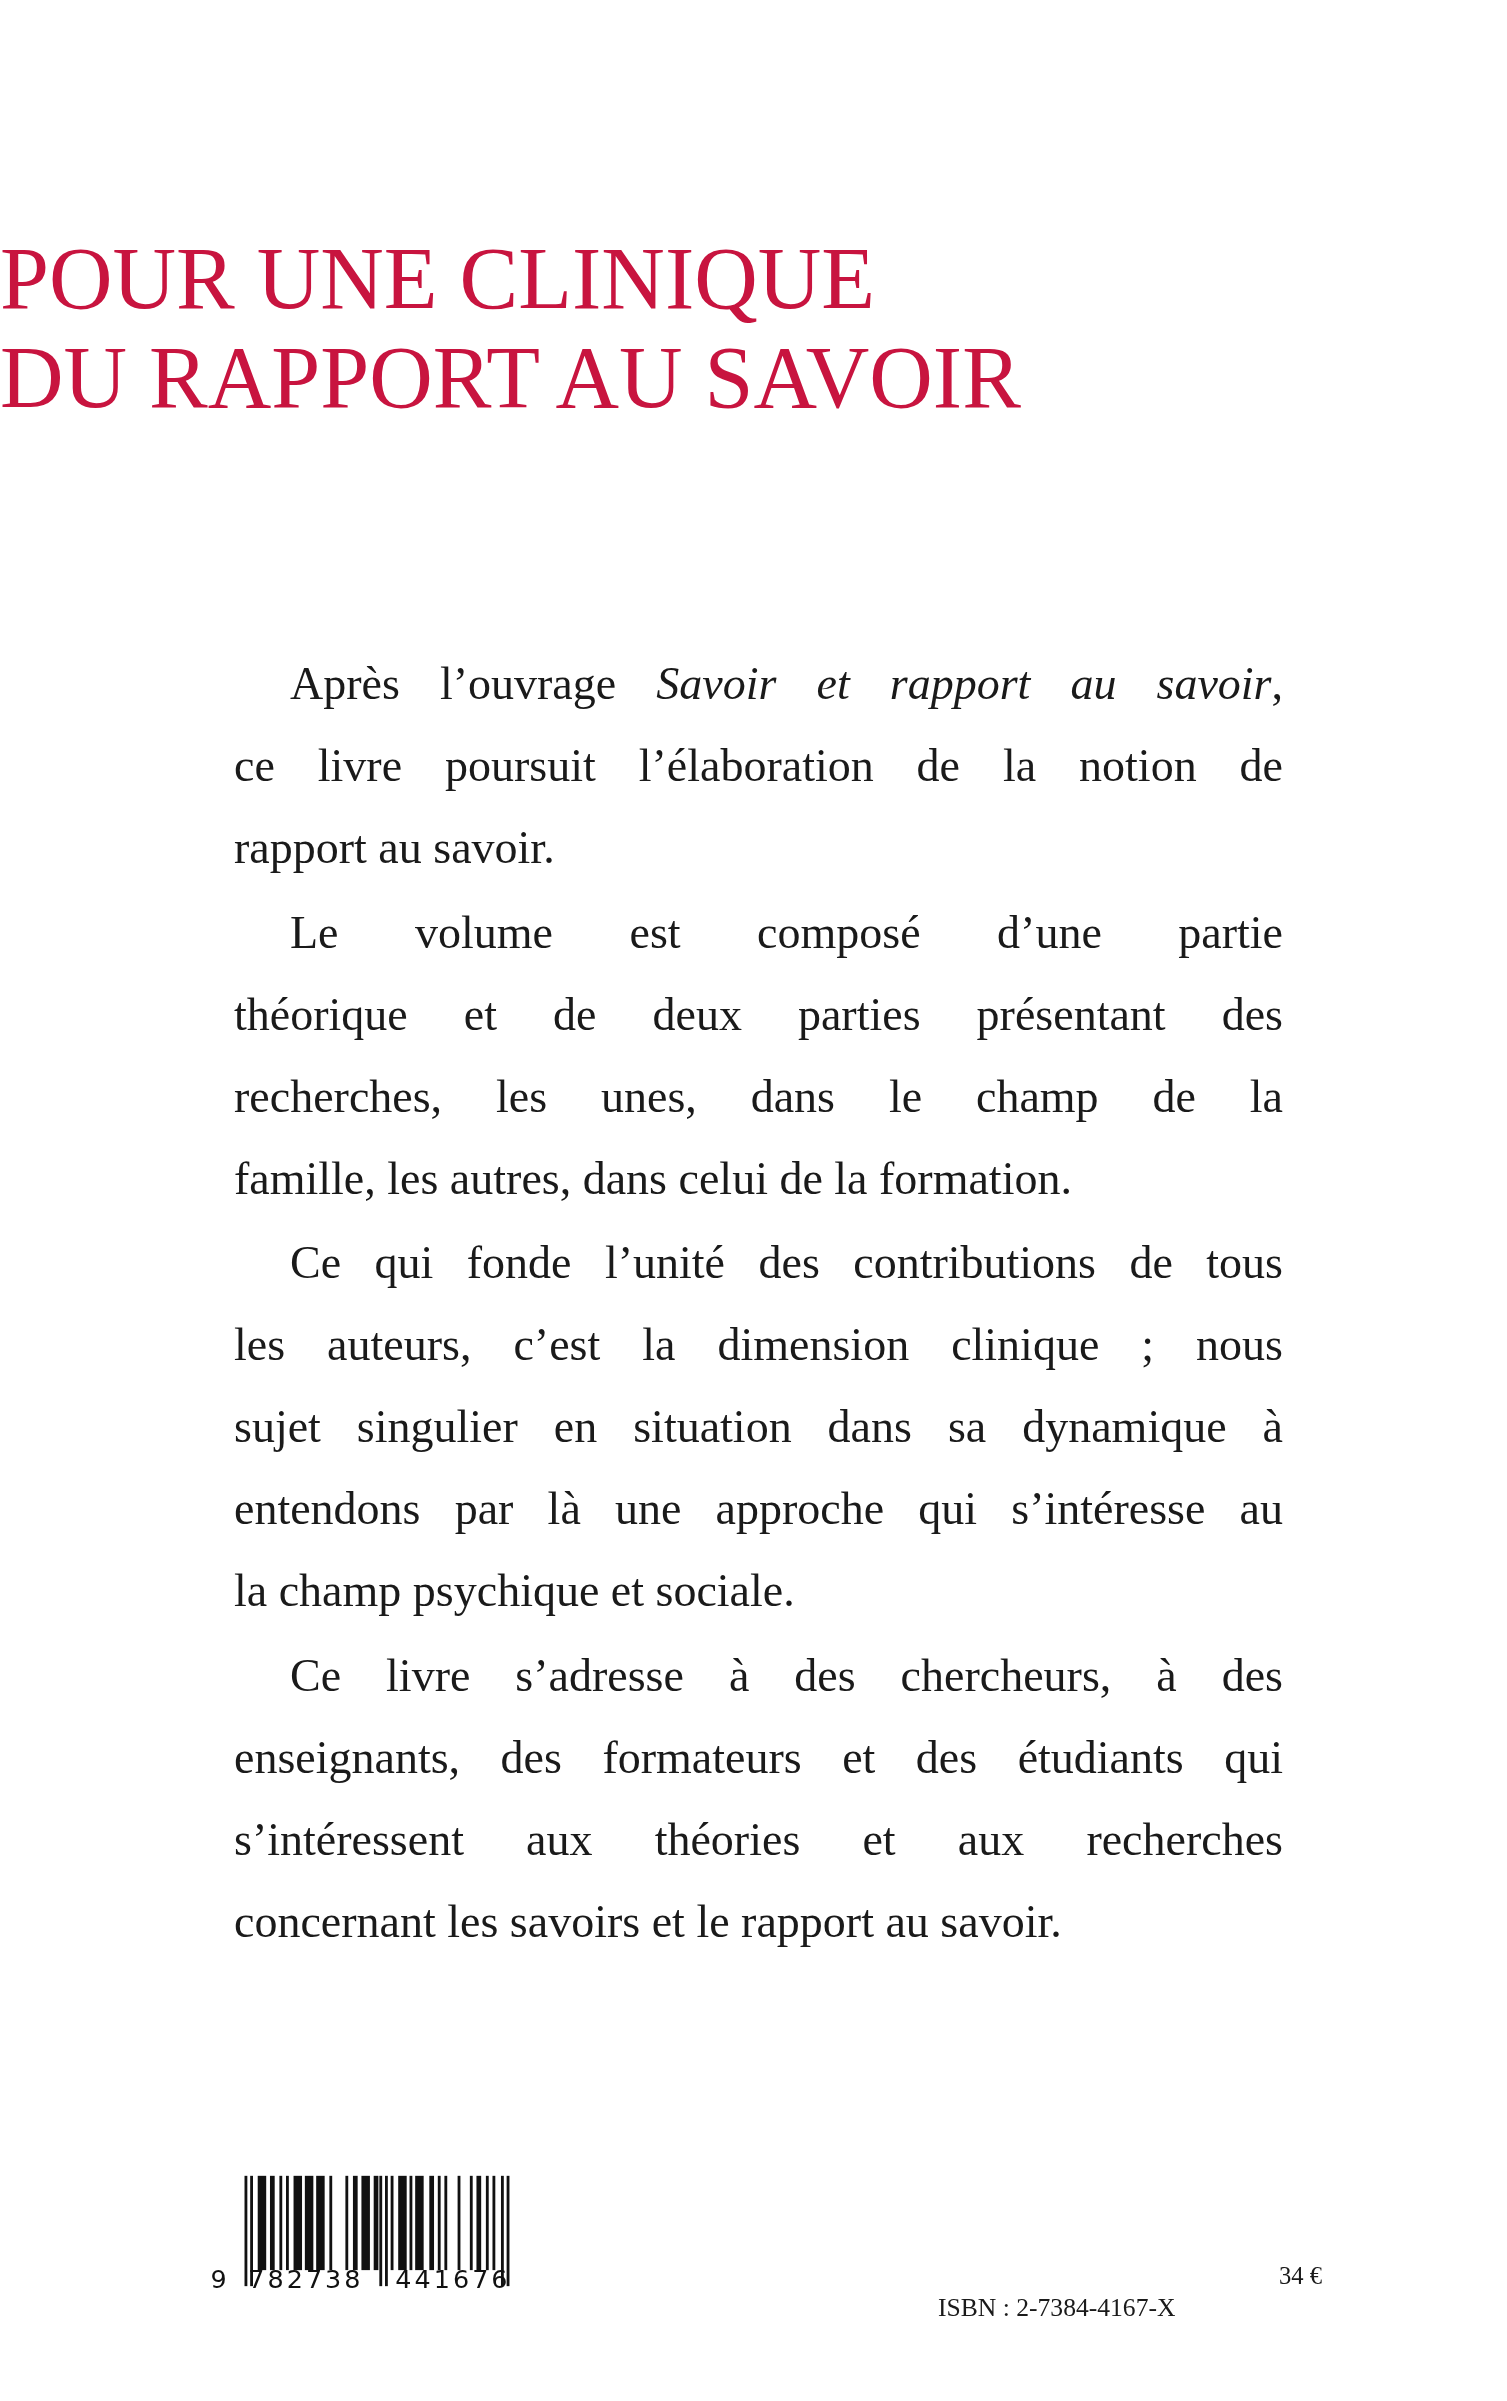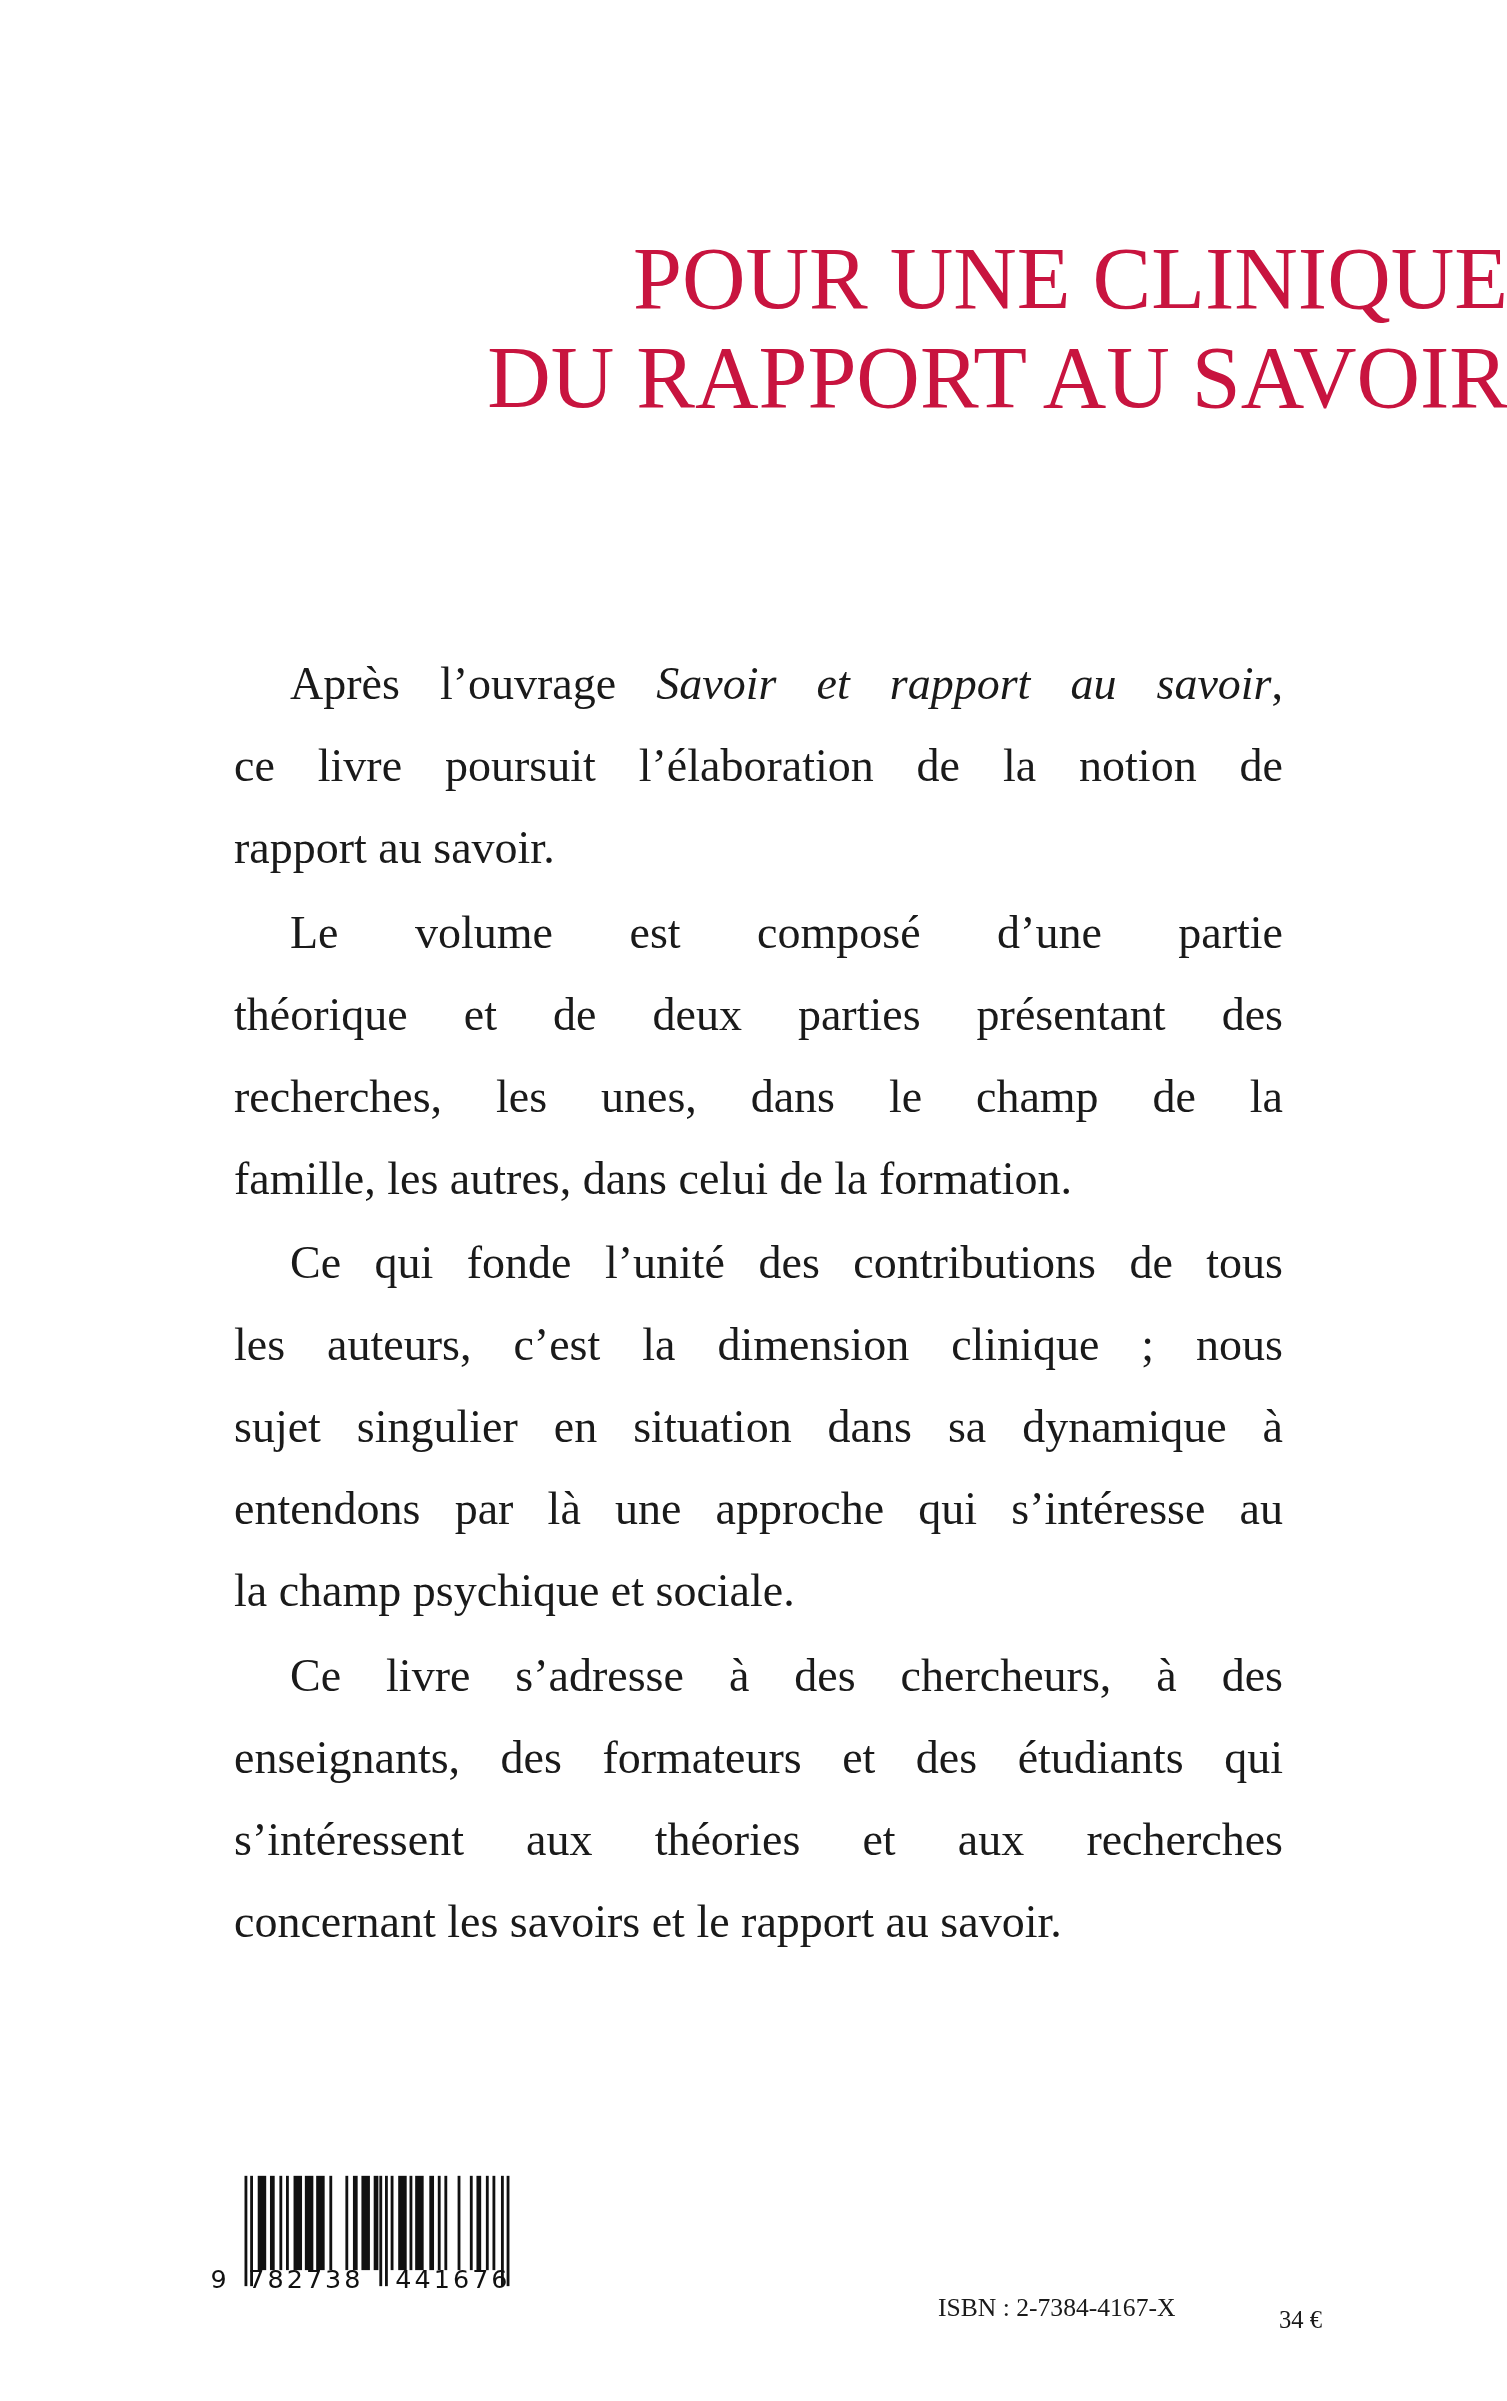--- a/index.html
+++ b/index.html
@@ -13,21 +13,21 @@
       position: relative;
       overflow: hidden;
       font-family: "Liberation Serif", "DejaVu Serif", serif;
       color: #1a1a1a;
     }
     .title-block {
       position: absolute;
       left: 0;
       top: 229px;
       width: 1508px;
-      text-align: right;
+      text-align: left;
     }
     .title-line {
       display: block;
       font-family: "Liberation Serif", "DejaVu Serif", serif;
       font-size: 88px;
       line-height: 99px;
       letter-spacing: 0px;
       white-space: nowrap;
     }
     .body-block {
@@ -71,21 +71,20 @@
       display: block;
     }
     .price {
       position: absolute;
       right: 186px;
       top: 2261px;
       font-size: 24.6px;
       line-height: 30px;
       text-align: center;
       white-space: nowrap;
-      margin-top: 44px;
     }
     .isbn {
       position: absolute;
       left: 938px;
       top: 2292px;
       font-size: 25.6px;
       line-height: 32px;
       white-space: nowrap;
     }
   </style>

